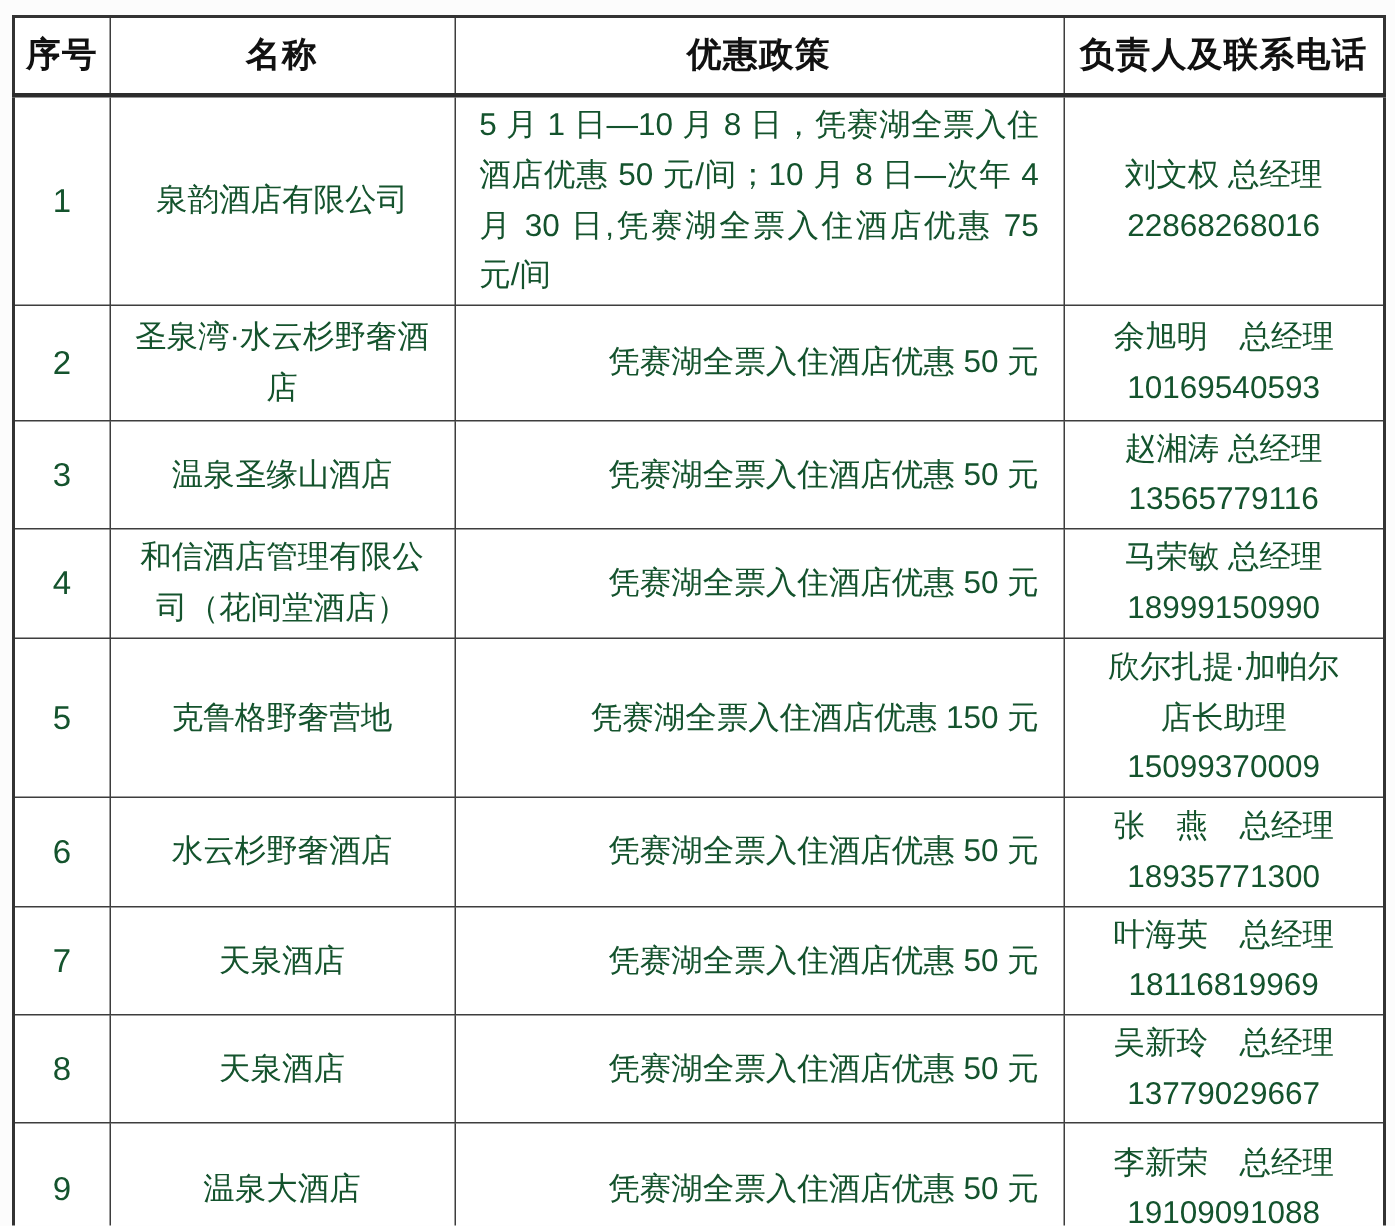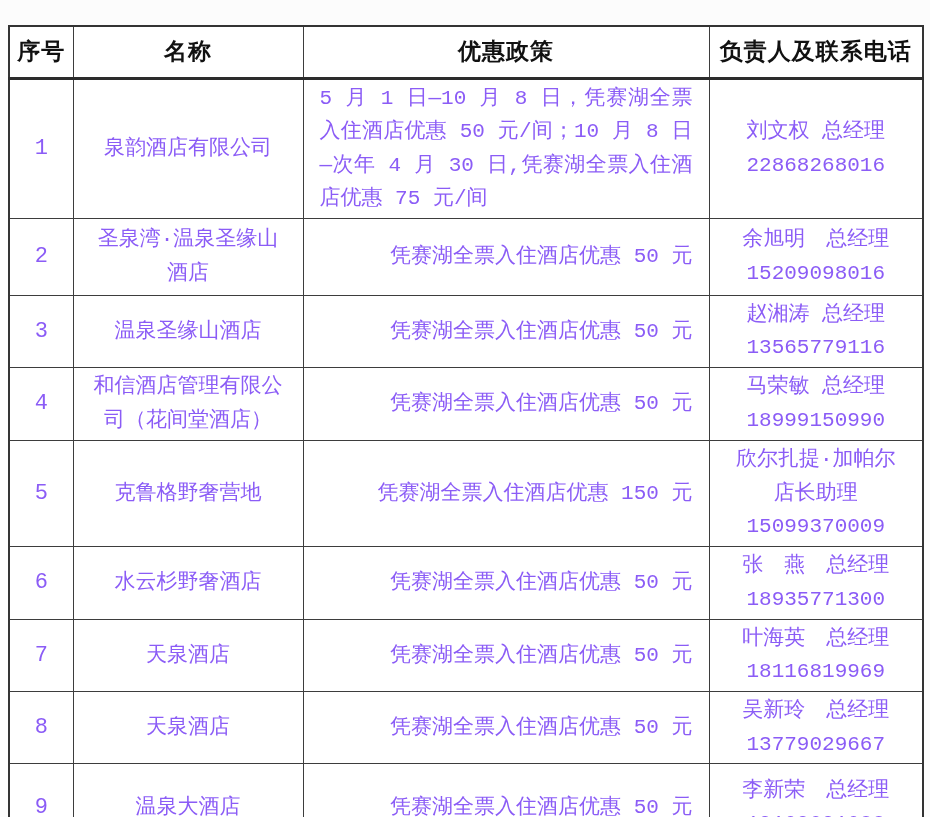--- a/index.html
+++ b/index.html
@@ -10,21 +10,21 @@
   body {
     width: 930px;
     height: 817px;
     overflow: hidden;
     font-family: "Liberation Serif", "DejaVu Serif", serif;
   }
   .page {
     box-sizing: border-box;
     width: 930px;
     height: 817px;
-    padding: 25px 8px 7px 8px;
+    padding: 10px 8px 7px 8px;
     background: #fcfcfc;
   }
   table.hotel-table {
     width: 914px;
     border-collapse: collapse;
     table-layout: fixed;
     background: #ffffff;
     border: 2px solid #333333;
   }
   th, td {
@@ -36,23 +36,23 @@
   thead tr { height: 52px; }
   th {
     font-family: "Liberation Sans", "DejaVu Sans", sans-serif;
     font-weight: bold;
     font-size: 23px;
     color: #111111;
     border-bottom: 3px solid #2c2c2c;
     letter-spacing: 1px;
   }
   td {
-    font-family: Liberation Mono, monospace;
+    font-family: Liberation Sans, sans-serif;
     font-size: 21px;
-    color: #8b5cf6;
+    color: #14532d;
     line-height: 1.6;
     padding: 2px 10px;
   }
   .c-no   { padding: 2px 4px; font-size: 22px; }
   .c-name { padding: 2px 15px; }
   .c-policy { padding: 2px 16px; text-align: right; }
   .c-policy.left-align { text-align: justify; text-align-last: left; }
   .c-contact { padding: 2px 8px; text-align: center; }
   .c-contact .line { display: block; }
   
@@ -90,25 +90,25 @@
         <td class="c-no">1</td>
         <td class="c-name">泉韵酒店有限公司</td>
         <td class="c-policy left-align">5 月 1 日—10 月 8 日，凭赛湖全票入住酒店优惠 50 元/间；10 月 8 日—次年 4 月 30 日,凭赛湖全票入住酒店优惠 75 元/间</td>
         <td class="c-contact">
           <span class="line">刘文权 总经理</span>
           <span class="line">22868268016</span>
         </td>
       </tr>
       <tr>
         <td class="c-no">2</td>
-        <td class="c-name">圣泉湾·温泉圣缘山酒店</td>
+        <td class="c-name">圣泉湾·水云杉野奢酒店</td>
         <td class="c-policy">凭赛湖全票入住酒店优惠 50 元</td>
         <td class="c-contact">
           <span class="line">余旭明　总经理</span>
-          <span class="line">15209098016</span>
+          <span class="line">10169540593</span>
         </td>
       </tr>
       <tr>
         <td class="c-no">3</td>
         <td class="c-name">温泉圣缘山酒店</td>
         <td class="c-policy">凭赛湖全票入住酒店优惠 50 元</td>
         <td class="c-contact">
           <span class="line">赵湘涛 总经理</span>
           <span class="line">13565779116</span>
         </td>

